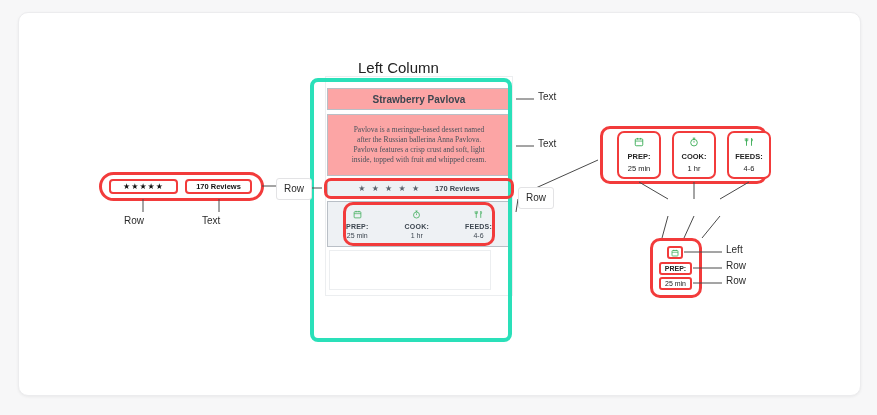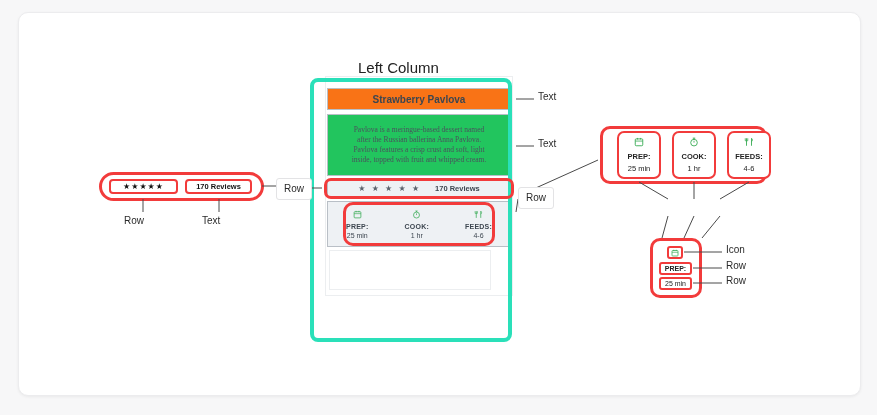--- a/index.html
+++ b/index.html
@@ -42,27 +42,27 @@
     box-sizing:border-box;
   }
 
   
   .recipe{
     position:absolute;left:325px;top:76px;width:188px;height:220px;
     background:#ffffff;border:1px solid #eceef0;box-sizing:border-box;z-index:10;
   }
   .r-title{
     position:absolute;left:327px;top:88px;width:184px;height:22px;
-    background:#f97316;border:1px solid #b9bfc6;box-sizing:border-box;
+    background:#fca5a5;border:1px solid #b9bfc6;box-sizing:border-box;
     display:flex;align-items:center;justify-content:center;
     font-size:10px;font-weight:bold;color:#3d4650;z-index:12;
   }
   .r-desc{
     position:absolute;left:327px;top:114px;width:184px;height:62px;
-    background:#22c55e;border:1px solid #b9bfc6;box-sizing:border-box;
+    background:#fca5a5;border:1px solid #b9bfc6;box-sizing:border-box;
     display:flex;align-items:center;justify-content:center;text-align:center;
     font-family:"Liberation Serif", serif;
     font-size:7.5px;line-height:1.35;color:#4a525c;padding:3px 19px;z-index:12;
   }
   .r-rating{
     position:absolute;left:327px;top:180px;width:184px;height:17px;
     background:#eef1f4;border:1px solid #b9bfc6;box-sizing:border-box;
     display:flex;align-items:center;justify-content:center;gap:14px;z-index:12;
   }
   .r-rating .stars{font-size:8px;color:#5b636d;letter-spacing:2px;}
@@ -294,17 +294,17 @@
     <svg width="8" height="8" viewBox="0 0 16 16">
         <rect x="2" y="3" width="12" height="11" rx="1.5" fill="none" stroke="#3fae5a" stroke-width="1.6"></rect>
         <line x1="2" y1="6.5" x2="14" y2="6.5" stroke="#3fae5a" stroke-width="1.4"></line>
         <line x1="5.5" y1="1.5" x2="5.5" y2="4" stroke="#3fae5a" stroke-width="1.6"></line>
         <line x1="10.5" y1="1.5" x2="10.5" y2="4" stroke="#3fae5a" stroke-width="1.6"></line>
       </svg>
   </div>
   <div class="bz-row1">PREP:</div>
   <div class="bz-row2">25 min</div>
 
-  <div class="callout plain" style="left:726px;top:245px;">Icon</div>
+  <div class="callout plain" style="left:726px;top:245px;">Left</div>
   <div class="callout plain" style="left:726px;top:261px;">Row</div>
   <div class="callout plain" style="left:726px;top:276px;">Row</div>
 
 </div>
 
 </body></html>

